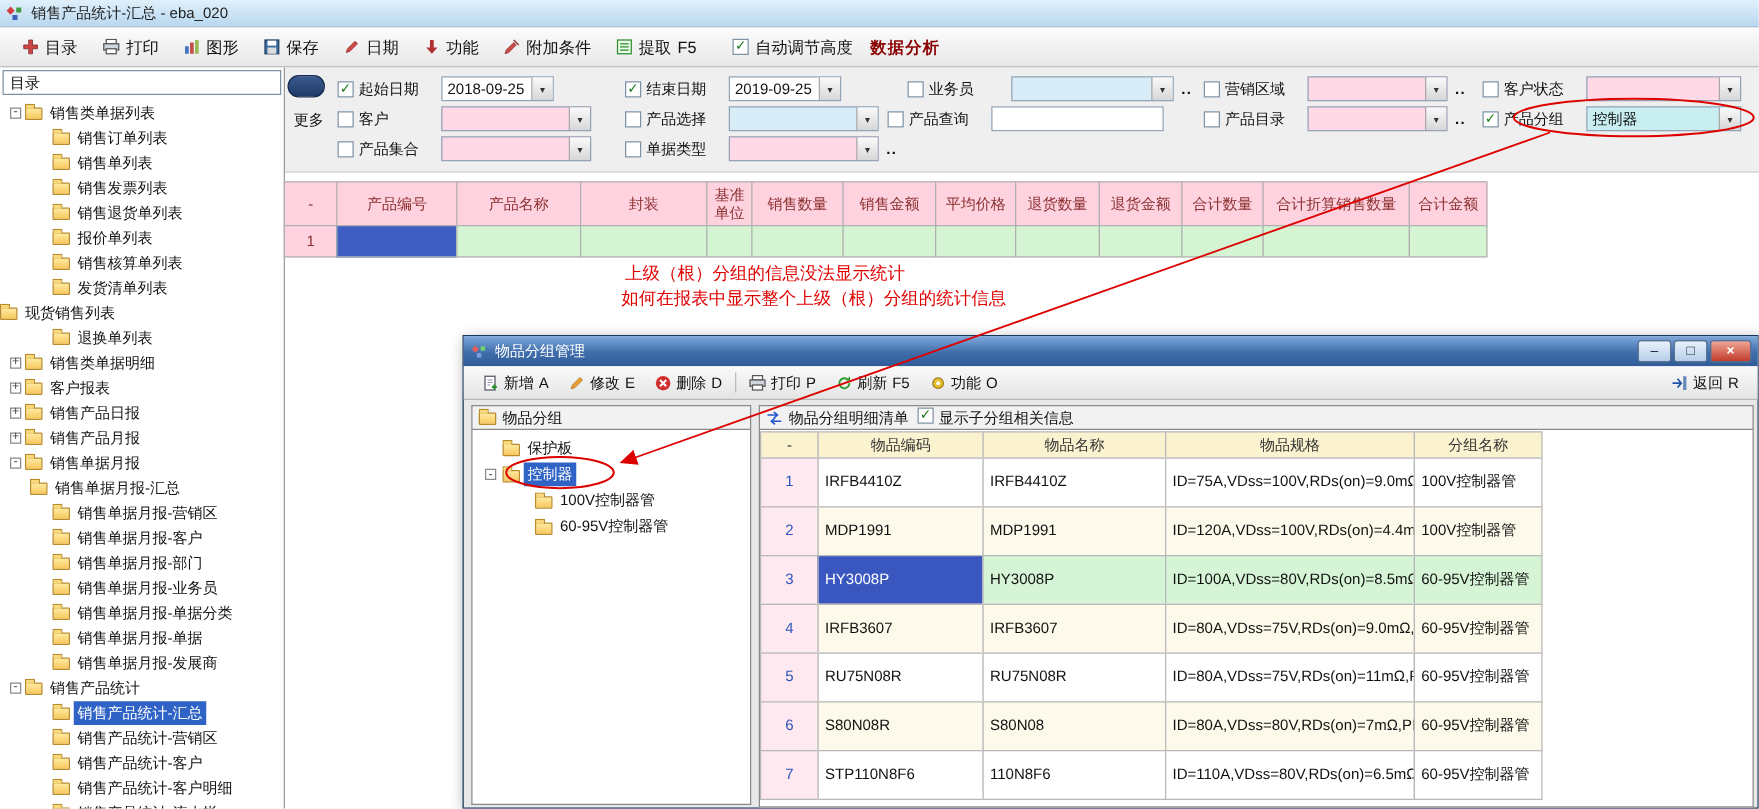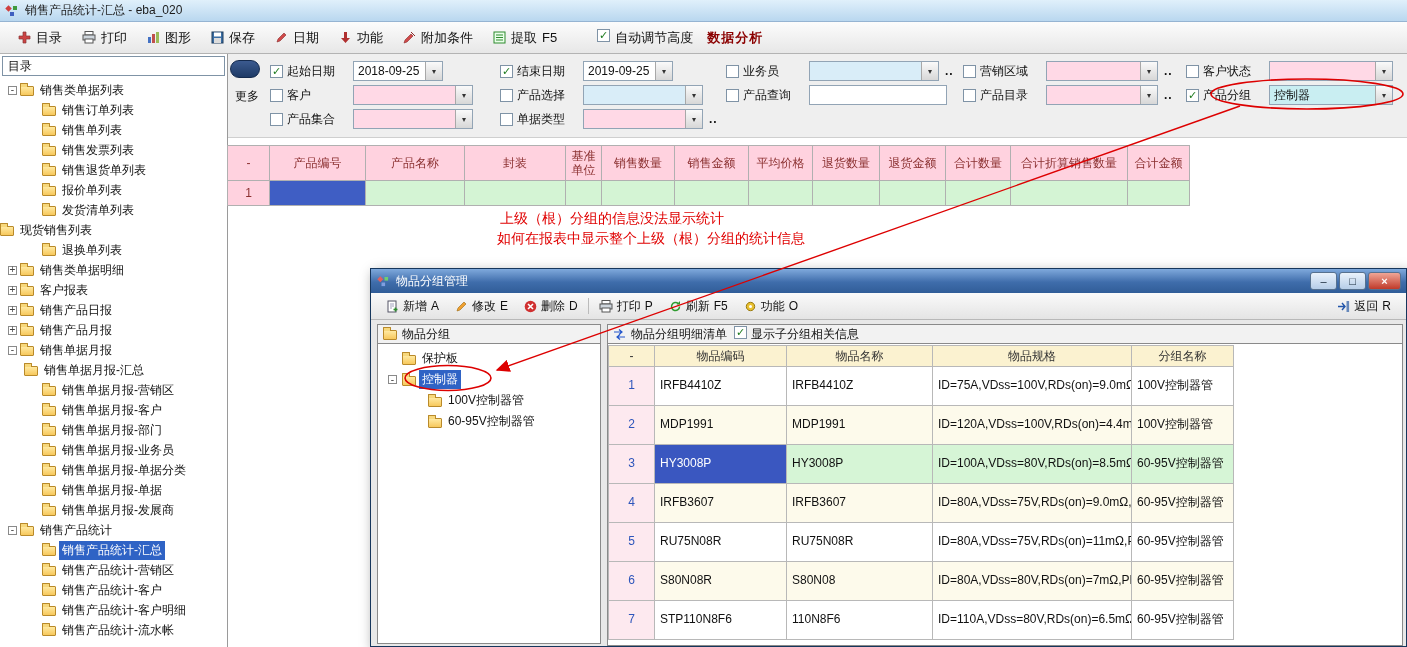--- a/index.html
+++ b/index.html
@@ -5,21 +5,21 @@
 *{margin:0;padding:0;box-sizing:border-box}
 html,body{width:1407px;height:647px;overflow:hidden}
 body{position:relative;font-family:"Liberation Sans","DejaVu Sans",sans-serif;font-size:12px;color:#111;background:#f0f0f0}
 .u{}
 .ic{display:inline-flex;flex:none;line-height:0}
 
 .titlebar{position:absolute;left:0;top:0;right:0;height:22px;background:linear-gradient(#e0f0fb,#b9d7ef);border-bottom:1px solid #96b4d2;display:flex;align-items:center;gap:6px;padding-left:5px;color:#1c1c1c}
 
 .main-toolbar{position:absolute;left:0;top:22px;right:0;height:32px;background:linear-gradient(#fcfcfc,#e7e7e7);border-bottom:1px solid #b3b3b3;display:flex;align-items:center;padding-left:8px;font-size:13px}
 .tb-item{display:flex;align-items:center;gap:5px;padding:4px 10px;cursor:default}
-.tb-check{display:flex;align-items:flex-start;gap:5px;margin-left:30px}
+.tb-check{display:flex;align-items:center;gap:5px;margin-left:19px}
 .tb-analysis{font-weight:bold;color:#8b0000;margin-left:14px;letter-spacing:1px}
 
 .cb{width:13px;height:13px;border:1px solid #7f93a6;background:#fff;display:inline-flex;align-items:center;justify-content:center;flex:none}
 .cb.checked::after{content:"✓";color:#1c7a1c;font-weight:bold;font-size:11px;line-height:1}
 
 .sidebar{position:absolute;left:0;top:54px;width:228px;bottom:0;background:#fff;border-right:1px solid #9a9a9a;overflow:hidden}
 .sidebar-header{margin:2px 2px 4px 2px;border:1px solid #7f93a6;height:20px;line-height:18px;padding-left:5px;background:#fff}
 .tree-item{height:20px;display:flex;align-items:center;gap:3px;white-space:nowrap;cursor:default}
 .expander{width:9px;height:9px;border:1px solid #8a8a8a;background:#fff;display:inline-flex;align-items:center;justify-content:center;font-size:10px;line-height:1;color:#444;flex:none}
 .folder{position:relative;width:14px;height:10px;background:linear-gradient(#ffe9a0,#f7c85c);border:1px solid #b98a2a;border-radius:1px;flex:none;margin-top:2px}
@@ -192,20 +192,24 @@
       <div class="tree-item" style="padding-left: 42px;">
         <span class="folder"></span>
         <span class="tree-label">销售退货单列表</span>
       </div>
       <div class="tree-item" style="padding-left: 42px;">
         <span class="folder"></span>
         <span class="tree-label">报价单列表</span>
       </div>
       <div class="tree-item" style="padding-left: 42px;">
         <span class="folder"></span>
+        <span class="tree-label">销售核算单列表</span>
+      </div>
+      <div class="tree-item" style="padding-left: 42px;">
+        <span class="folder"></span>
         <span class="tree-label">发货清单列表</span>
       </div>
       <div class="tree-item" style="">
         <span class="folder"></span>
         <span class="tree-label">现货销售列表</span>
       </div>
       <div class="tree-item" style="padding-left: 42px;">
         <span class="folder"></span>
         <span class="tree-label">退换单列表</span>
       </div>
@@ -351,21 +355,21 @@
         </span>
       </div>
       <div class="ffield" style="left: 272px; top: 31px;">
         <span class="cb"></span>
         <span class="flabel">产品选择</span>
         <span class="combo blue" style="width:120px">
           <span class="combo-text"></span>
           <span class="combo-btn">▾</span>
         </span>
       </div>
-      <div class="ffield" style="left: 498px; top: 31px;">
+      <div class="ffield" style="left: 482px; top: 31px;">
         <span class="cb"></span>
         <span class="flabel">产品查询</span>
         <span class="combo white" style="width:138px">
           <span class="combo-text"></span>
         </span>
       </div>
       <div class="ffield" style="left: 735px; top: 31px;">
         <span class="cb"></span>
         <span class="flabel">产品目录</span>
         <span class="combo pink" style="width:112px">

